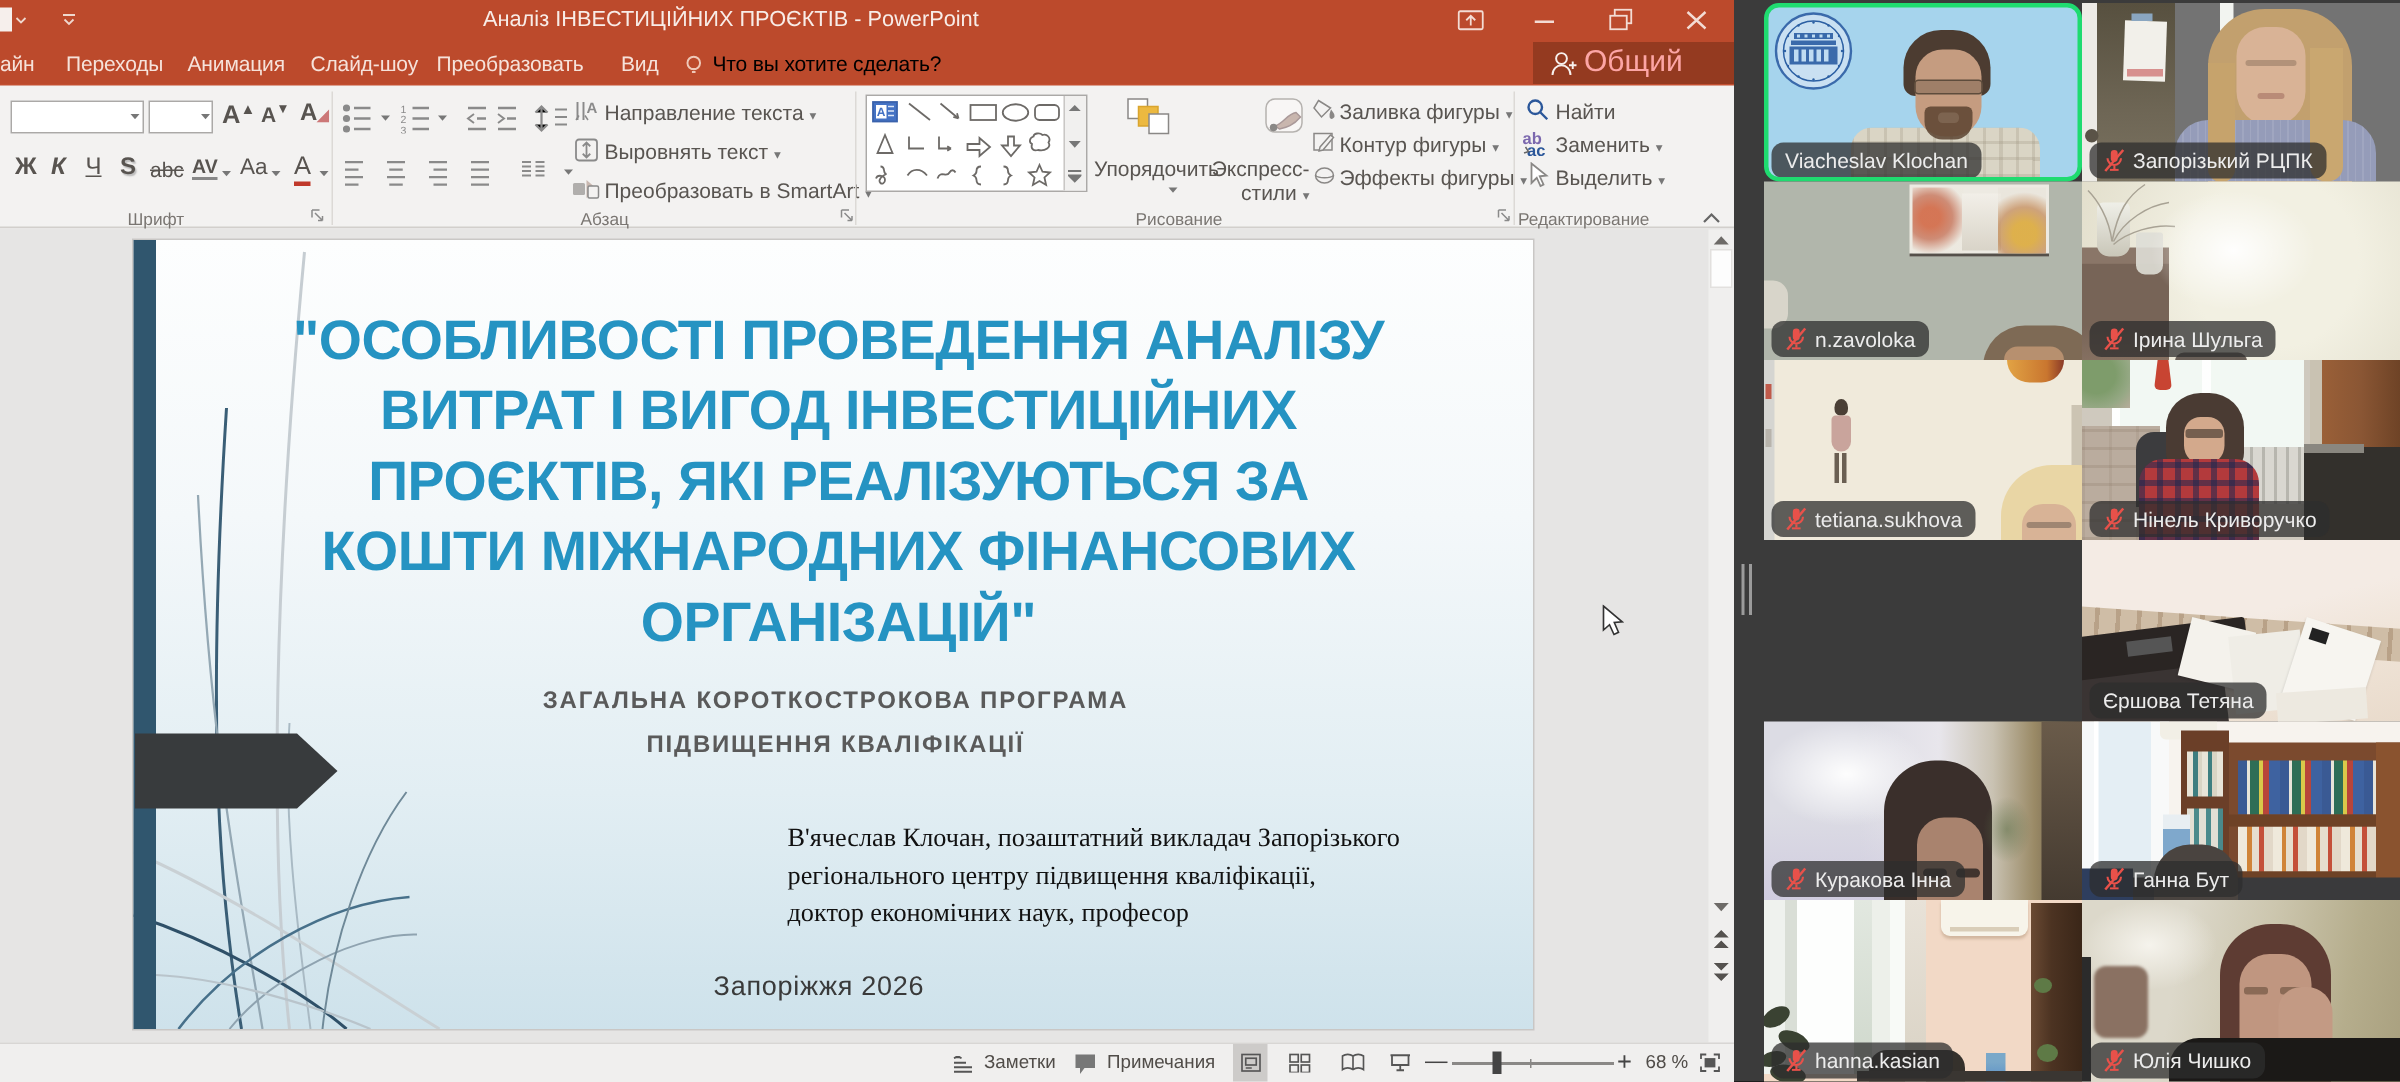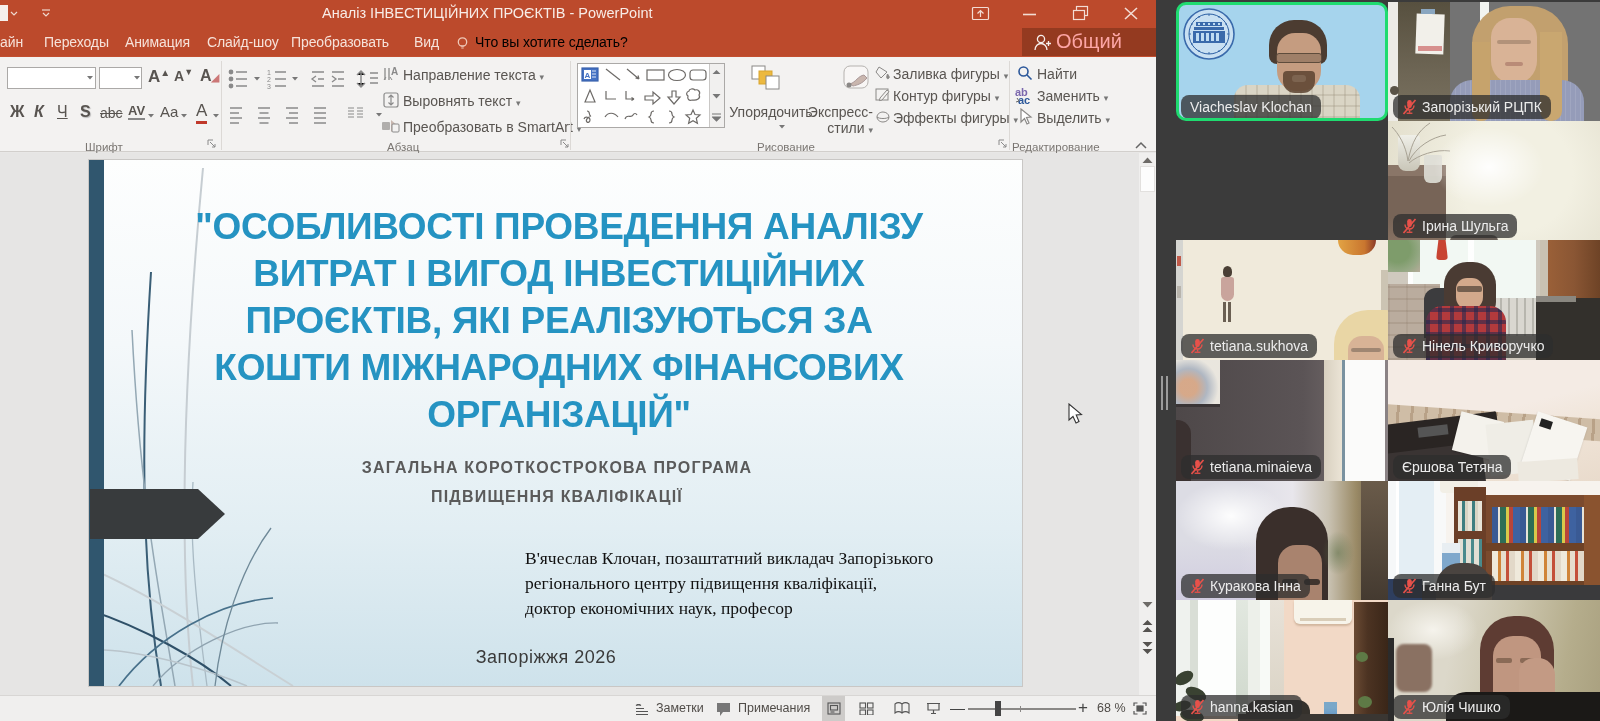--- a/index.html
+++ b/index.html
@@ -423,20 +423,38 @@
             <g fill="#E8514A">
               <rect x="5.2" y="1" width="4.6" height="8" rx="2.3"></rect>
               <path d="M3 6.5 a4.5 4.5 0 0 0 9 0" stroke="#E8514A" stroke-width="1.4" fill="none"></path>
               <rect x="6.9" y="11.5" width="1.4" height="2.2"></rect>
               <rect x="4.6" y="13.6" width="5.8" height="1.3"></rect>
             </g>
             <path d="M13.5 1 L1.5 15" stroke="#E8514A" stroke-width="1.7"></path>
           </svg>Запорізький РЦПК</div>
   </div>
 
+  <div class="tile" style="left:20px;top:121px;width:212px;height:119px;background:#B1B6AB">
+    <div class="abs" style="left:97px;top:2px;width:93px;height:48px;background:#EDEAE2;border-bottom:2px solid #55504A"></div>
+    <div class="abs" style="left:99px;top:4px;width:34px;height:44px;background:radial-gradient(circle at 35% 45%,rgba(210,105,70,0.9) 0 20%,rgba(190,90,60,0.65) 45%,rgba(235,230,218,0.2) 75%)"></div>
+    <div class="abs" style="left:132px;top:8px;width:26px;height:38px;background:linear-gradient(180deg,#F2EFE8,#D9D4C8);"></div>
+    <div class="abs" style="left:156px;top:4px;width:32px;height:44px;background:radial-gradient(circle at 55% 70%,rgba(220,170,60,0.9) 0 22%,rgba(185,115,55,0.6) 50%,rgba(225,218,205,0.25) 78%)"></div>
+    <div class="abs" style="left:0px;top:66px;width:16px;height:32px;background:#D8D5CA;border-radius:0 10px 10px 0"></div>
+    <div class="abs" style="left:146px;top:96px;width:76px;height:30px;background:#7E6A55;border-radius:28px 28px 0 0"></div>
+    <div class="abs" style="left:160px;top:110px;width:40px;height:9px;background:#B7906F;border-radius:10px 10px 0 0"></div>
+    <div class="nlab" style="left:5px;top:93px"><svg width="15" height="16" viewBox="0 0 15 16">
+            <g fill="#E8514A">
+              <rect x="5.2" y="1" width="4.6" height="8" rx="2.3"></rect>
+              <path d="M3 6.5 a4.5 4.5 0 0 0 9 0" stroke="#E8514A" stroke-width="1.4" fill="none"></path>
+              <rect x="6.9" y="11.5" width="1.4" height="2.2"></rect>
+              <rect x="4.6" y="13.6" width="5.8" height="1.3"></rect>
+            </g>
+            <path d="M13.5 1 L1.5 15" stroke="#E8514A" stroke-width="1.7"></path>
+          </svg>n.zavoloka</div>
+  </div>
 
   <div class="tile" style="left:232px;top:121px;width:212px;height:119px;background:radial-gradient(circle at 60% 45%,#F2F0E2 0 40%,#E9E6D6 70%,#E2DECB 100%)">
     <div class="abs" style="left:0;top:44px;width:58px;height:75px;background:linear-gradient(180deg,#8A7668 0 14%,#776457 15% 70%,#857061)"></div>
     <div class="abs" style="left:10px;top:14px;width:22px;height:36px;background:linear-gradient(180deg,#EFEFE8,#C9C6B8);border-radius:4px 4px 8px 8px"></div>
     <svg class="abs" style="left:0px;top:0px" width="80" height="50" stroke="#A8A294" stroke-width="1" fill="none">
           <path d="M20 40 C 24 20, 30 10, 42 2 M20 40 C 18 24, 10 12, 4 6 M21 40 C 28 26, 44 16, 58 14 M21 42 C 30 34, 48 28, 62 30"></path>
         </svg>
     <div class="abs" style="left:36px;top:34px;width:18px;height:28px;background:#DEDED6;border-radius:2px 2px 6px 6px;opacity:0.9"></div>
     <div class="abs" style="left:46px;top:6px;width:110px;height:80px;background:radial-gradient(closest-side,rgba(255,255,255,0.95),rgba(255,255,255,0));"></div>
     <div class="abs" style="left:62px;top:114px;width:48px;height:6px;background:#6A6058;border-radius:6px 6px 0 0"></div>
@@ -495,39 +513,20 @@
             <g fill="#E8514A">
               <rect x="5.2" y="1" width="4.6" height="8" rx="2.3"></rect>
               <path d="M3 6.5 a4.5 4.5 0 0 0 9 0" stroke="#E8514A" stroke-width="1.4" fill="none"></path>
               <rect x="6.9" y="11.5" width="1.4" height="2.2"></rect>
               <rect x="4.6" y="13.6" width="5.8" height="1.3"></rect>
             </g>
             <path d="M13.5 1 L1.5 15" stroke="#E8514A" stroke-width="1.7"></path>
           </svg>Нінель Криворучко</div>
   </div>
 
-  <div class="tile" style="left:20px;top:360px;width:212px;height:121px;background:linear-gradient(90deg,#4E4849,#5B5456 60%,#6A6263 75%)">
-    <div class="abs" style="left:0;top:0;width:44px;height:46px;background:#E8E4DC"></div>
-    <div class="abs" style="left:0;top:0;width:44px;height:46px;background:radial-gradient(circle at 28% 60%,rgba(200,120,70,0.55) 0 20%,rgba(90,115,155,0.4) 45%,rgba(240,238,230,0.2) 72%)"></div>
-    <div class="abs" style="left:0;top:44px;width:44px;height:3px;background:#3A3536"></div>
-    <div class="abs" style="left:148px;top:0;width:20px;height:121px;background:linear-gradient(90deg,#D8D0C0,#EDE6D8)"></div>
-    <div class="abs" style="left:168px;top:0;width:41px;height:121px;background:#FBFBFA"></div>
-    <div class="abs" style="left:166px;top:0;width:3px;height:121px;background:#7A92A0"></div>
-    <div class="abs" style="left:209px;top:0;width:3px;height:121px;background:#8A8284"></div>
-    <div class="abs" style="left:0px;top:60px;width:15px;height:61px;background:#3A3130;border-radius:0 14px 0 0"></div>
-    <div class="nlab" style="left:5px;top:95px"><svg width="15" height="16" viewBox="0 0 15 16">
-            <g fill="#E8514A">
-              <rect x="5.2" y="1" width="4.6" height="8" rx="2.3"></rect>
-              <path d="M3 6.5 a4.5 4.5 0 0 0 9 0" stroke="#E8514A" stroke-width="1.4" fill="none"></path>
-              <rect x="6.9" y="11.5" width="1.4" height="2.2"></rect>
-              <rect x="4.6" y="13.6" width="5.8" height="1.3"></rect>
-            </g>
-            <path d="M13.5 1 L1.5 15" stroke="#E8514A" stroke-width="1.7"></path>
-          </svg>tetiana.minaieva</div>
-  </div>
 
   <div class="tile" style="left:232px;top:360px;width:212px;height:121px;background:linear-gradient(165deg,#F4EBE4 0 45%,#EFE3D6 70%,#E9DBCC)">
     <div class="abs" style="left:-6px;top:52px;width:230px;height:22px;background:#CFBDA6;background-image:repeating-linear-gradient(90deg,rgba(150,120,90,0.4) 0 3px,transparent 3px 14px);transform:rotate(4deg)"></div>
     <div class="abs" style="left:-4px;top:58px;width:115px;height:40px;background:#2A2523;transform:rotate(-7deg);border-radius:2px"></div>
     <div class="abs" style="left:-4px;top:88px;width:100px;height:40px;background:#3A3433;transform:rotate(-7deg)"></div>
     <div class="abs" style="left:30px;top:66px;width:30px;height:10px;background:#555;transform:rotate(-7deg)"></div>
     <div class="abs" style="left:68px;top:56px;width:44px;height:40px;background:#F4F2EC;transform:rotate(14deg);box-shadow:0 1px 2px rgba(0,0,0,0.2)"></div>
     <div class="abs" style="left:100px;top:62px;width:48px;height:52px;background:#EFEDE6;transform:rotate(-6deg)"></div>
     <div class="abs" style="left:140px;top:58px;width:52px;height:56px;background:#F7F5F0;transform:rotate(18deg);box-shadow:0 1px 2px rgba(0,0,0,0.15)"></div>
     <div class="abs" style="left:152px;top:60px;width:12px;height:8px;background:#222;transform:rotate(18deg)"></div>

